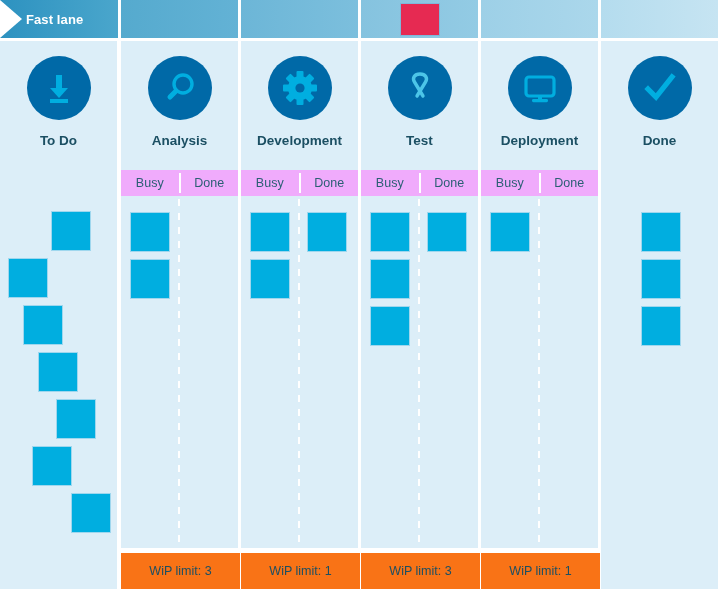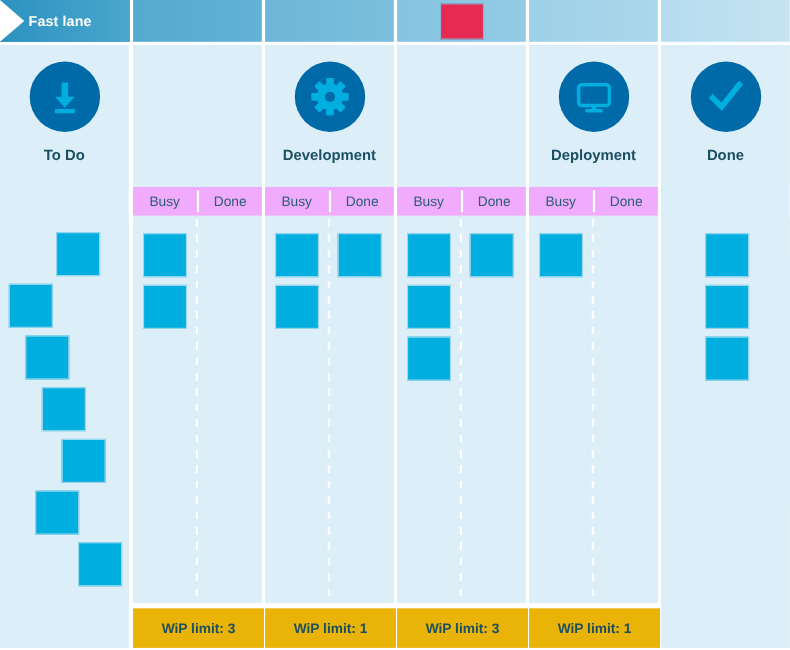--- a/index.html
+++ b/index.html
@@ -180,26 +180,26 @@
     background: #00aee0;
     border: 1px solid #9fd7ee;
   }
 
   
   .wip {
     position: absolute;
     top: 553px;
     width: 119px;
     height: 36px;
-    background: #eab308;
+    background: #f97316;
     display: flex;
     align-items: center;
     justify-content: center;
     font-size: 12.5px;
-    font-weight: bold;
+    font-weight: normal;
     color: #1b4f63;
     white-space: nowrap;
   }
   .wip.c1 { left: 121px; }
   .wip.c2 { left: 241px; }
   .wip.c3 { left: 361px; }
   .wip.c4 { left: 481px; }
 </style>
 </head>
 <body>
@@ -233,37 +233,54 @@
     <div class="icon-circle">
       <svg width="38" height="38" viewBox="0 0 38 38">
         <rect x="16" y="6" width="6" height="15" fill="#00aee0"></rect>
         <polygon points="10,19 28,19 19,29" fill="#00aee0"></polygon>
         <rect x="10" y="30" width="18" height="4" fill="#00aee0"></rect>
       </svg>
     </div>
     <div class="coltitle">To Do</div>
   </div>
 
+  <div class="colhead c1">
+    <div class="icon-circle">
+      <svg width="38" height="38" viewBox="0 0 38 38">
+        <circle cx="22" cy="15" r="9" fill="none" stroke="#00aee0" stroke-width="3.4"></circle>
+        <line x1="15" y1="22" x2="9" y2="28" stroke="#00aee0" stroke-width="5" stroke-linecap="round"></line>
+      </svg>
+    </div>
+    <div class="coltitle">Analysis</div>
+  </div>
 
   <div class="colhead c2">
     <div class="icon-circle">
       <svg width="38" height="38" viewBox="0 0 38 38">
         <g fill="#00aee0">
           <rect x="15.5" y="2" width="7" height="34" rx="1"></rect>
           <rect x="15.5" y="2" width="7" height="34" rx="1" transform="rotate(45 19 19)"></rect>
           <rect x="15.5" y="2" width="7" height="34" rx="1" transform="rotate(90 19 19)"></rect>
           <rect x="15.5" y="2" width="7" height="34" rx="1" transform="rotate(135 19 19)"></rect>
           <circle cx="19" cy="19" r="12"></circle>
         </g>
         <circle cx="19" cy="19" r="4.6" fill="#0069a7"></circle>
       </svg>
     </div>
     <div class="coltitle">Development</div>
   </div>
 
+  <div class="colhead c3">
+    <div class="icon-circle">
+      <svg width="38" height="38" viewBox="0 0 38 38">
+        <path d="M19 5 C13.5 5 11 9 13.5 13 L22 27 M19 5 C24.5 5 27 9 24.5 13 L16 27" fill="none" stroke="#4cc5e8" stroke-width="3.4" stroke-linecap="round"></path>
+      </svg>
+    </div>
+    <div class="coltitle">Test</div>
+  </div>
 
   <div class="colhead c4">
     <div class="icon-circle">
       <svg width="38" height="38" viewBox="0 0 38 38">
         <rect x="5" y="8" width="28" height="19" rx="3" fill="none" stroke="#00aee0" stroke-width="3.2"></rect>
         <rect x="17" y="27" width="4" height="4" fill="#00aee0"></rect>
         <rect x="11" y="30" width="16" height="3.2" rx="1.4" fill="#00aee0"></rect>
       </svg>
     </div>
     <div class="coltitle">Deployment</div>

